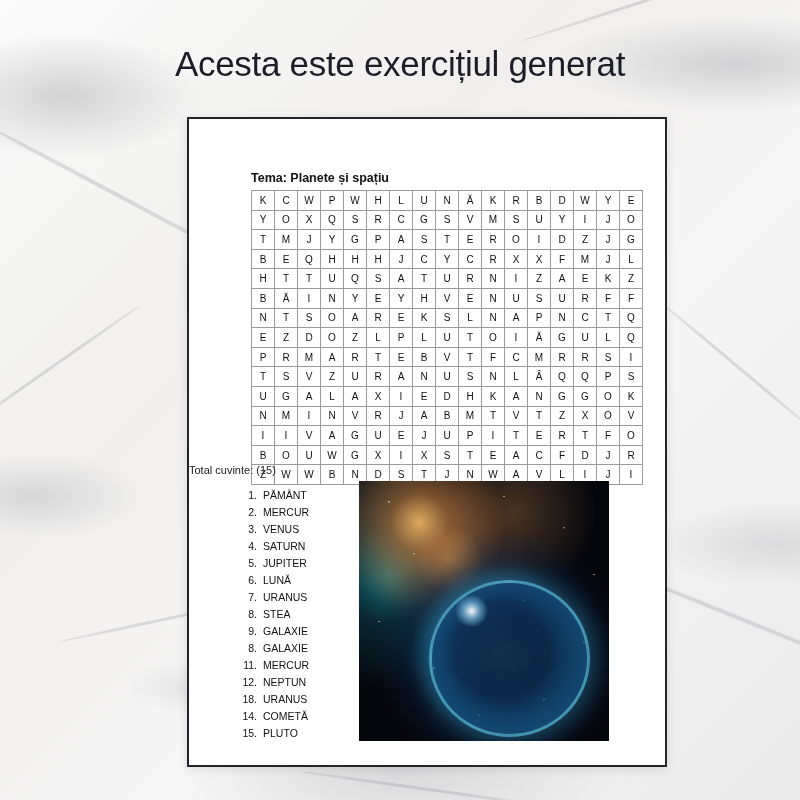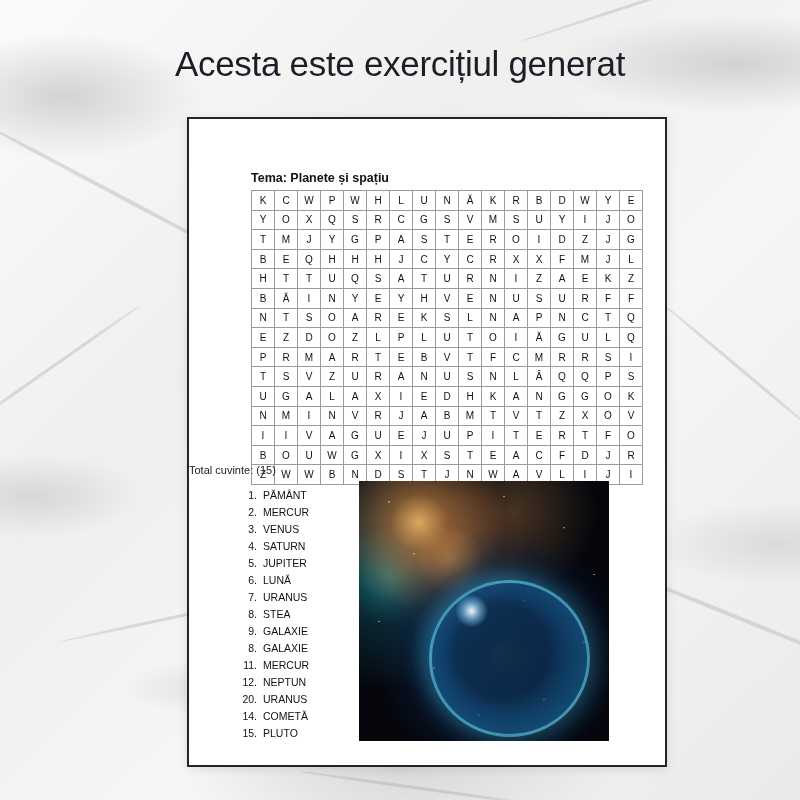--- a/index.html
+++ b/index.html
@@ -545,21 +545,21 @@
       </li>
       <li>
         <span class="num">11.</span>
         <span>MERCUR</span>
       </li>
       <li>
         <span class="num">12.</span>
         <span>NEPTUN</span>
       </li>
       <li>
-        <span class="num">20.</span>
+        <span class="num">18.</span>
         <span>URANUS</span>
       </li>
       <li>
         <span class="num">14.</span>
         <span>COMETĂ</span>
       </li>
       <li>
         <span class="num">15.</span>
         <span>PLUTO</span>
       </li>

